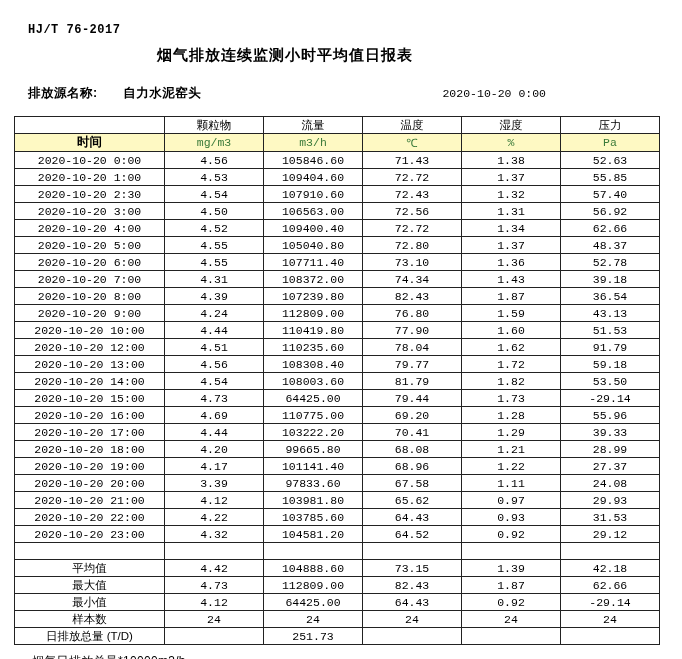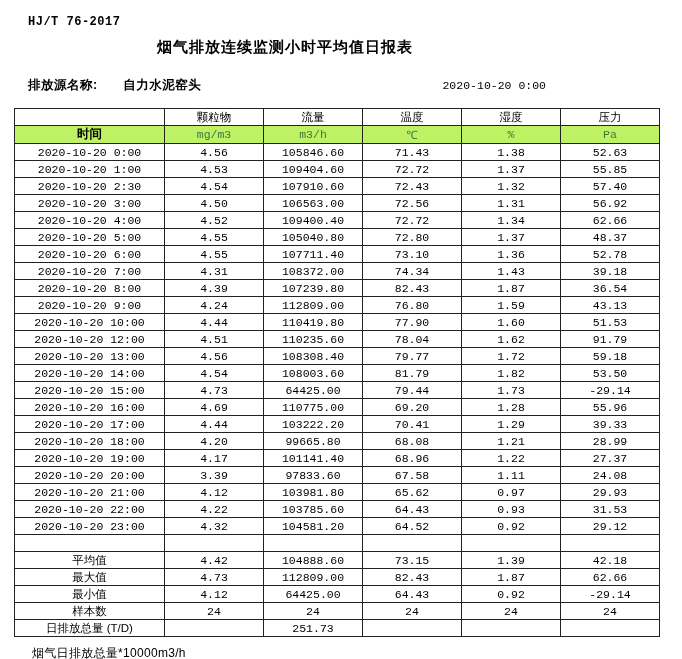--- a/index.html
+++ b/index.html
@@ -12,21 +12,21 @@
     background: #ffffff;
     font-family: "Liberation Sans", sans-serif;
     color: #000000;
     overflow: hidden;
   }
   .page {
     position: relative;
     width: 570px;
     height: 659px;
     box-sizing: border-box;
-    padding: 8px 14px;
+    padding: 16px 14px;
   }
   .std-code {
     font-family: "Liberation Mono", monospace;
     font-size: 12px;
     font-weight: bold;
     letter-spacing: 0.5px;
     padding: 7px 0 0 14px;
   }
   .title {
     text-align: center;
@@ -73,21 +73,21 @@
   }
   col.c-time { width: 150px; }
   col.c-d { width: 99px; }
   .hdr-main td {
     height: 26px;
     font-family: "Liberation Sans", sans-serif;
     font-size: 13px;
     font-weight: bold;
   }
   .hdr-unit td {
-    background: #bef264;
+    background: #fef9c3;
     height: 18px;
     color: #3a7a3a;
     font-size: 11px;
   }
   .hdr-unit td.timecell {
     color: #000;
     font-family: "Liberation Sans", sans-serif;
     font-size: 12.5px;
     font-weight: bold;
   }

